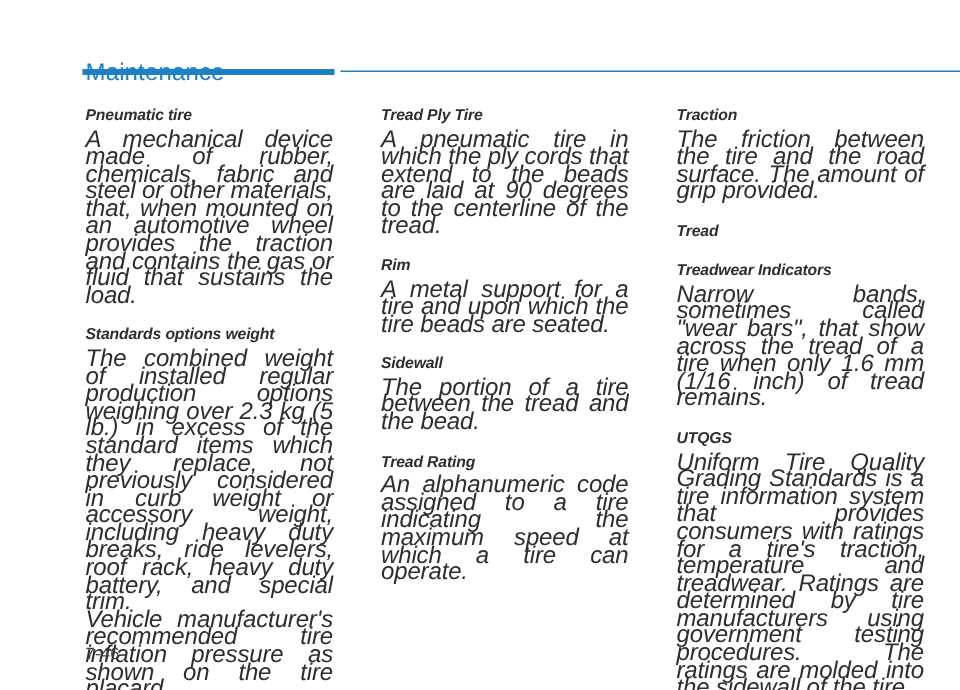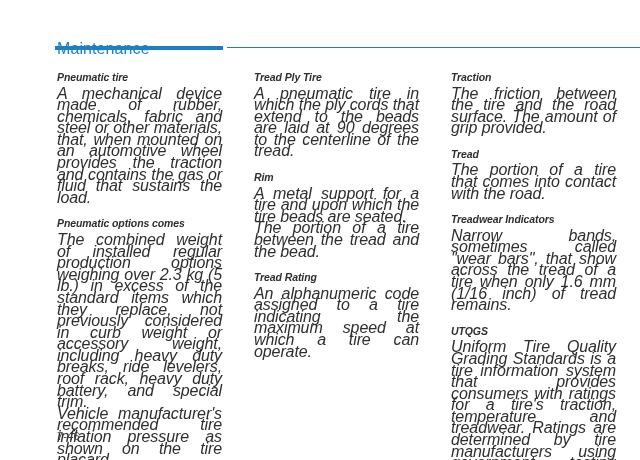--- a/index.html
+++ b/index.html
@@ -76,38 +76,38 @@
   <div>
     <span class="header-title">Maintenance</span>
     <div class="title-bar"></div>
     <div class="title-rule"></div>
   </div>
 
   <div class="columns">
     <div class="col">
         <h3 class="term">Pneumatic tire</h3>
         <p class="definition">A mechanical device made of rubber, chemicals, fabric and steel or other materials, that, when mounted on an automotive wheel provides the trac­tion and contains the gas or fluid that sustains the load.</p>
-        <h3 class="term">Pneumatic options comes</h3>
+        <h3 class="term">Standards options weight</h3>
         <p class="definition">The combined weight of installed regular production options weighing over 2.3 kg (5 lb.) in excess of the standard items which they replace, not previously considered in curb weight or accessory weight, includ­ing heavy duty breaks, ride levelers, roof rack, heavy duty battery, and special trim.</p>
         <p class="definition">Vehicle manufacturer's recommend­ed tire inflation pressure as shown on the tire placard.</p>
       </div>
     <div class="col">
         <h3 class="term">Tread Ply Tire</h3>
         <p class="definition">A pneumatic tire in which the ply cords that extend to the beads are laid at 90 degrees to the centerline of the tread.</p>
         <h3 class="term">Rim</h3>
         <p class="definition">A metal support for a tire and upon which the tire beads are seated.</p>
+        <h3 class="term">Sidewall</h3>
         <p class="definition">The portion of a tire between the tread and the bead.</p>
         <h3 class="term">Tread Rating</h3>
         <p class="definition">An alphanumeric code assigned to a tire indicating the maximum speed at which a tire can operate.</p>
       </div>
     <div class="col">
         <h3 class="term">Traction</h3>
         <p class="definition">The friction between the tire and the road surface. The amount of grip pro­vided.</p>
         <h3 class="term">Tread</h3>
-        <p class="definition">The portion of a tire that comes into contact with the road.</p>
         <h3 class="term">Treadwear Indicators</h3>
         <p class="definition">Narrow bands, sometimes called "wear bars", that show across the tread of a tire when only 1.6 mm (1/16 inch) of tread remains.</p>
         <h3 class="term">UTQGS</h3>
         <p class="definition">Uniform Tire Quality Grading Standards is a tire information sys­tem that provides consumers with ratings for a tire's traction, tempera­ture and treadwear. Ratings are determined by tire manufacturers using government testing proce­dures. The ratings are molded into the sidewall of the tire.</p>
       </div>
   </div>
 
   <div class="page-number">7-46</div>
 
 </div>

